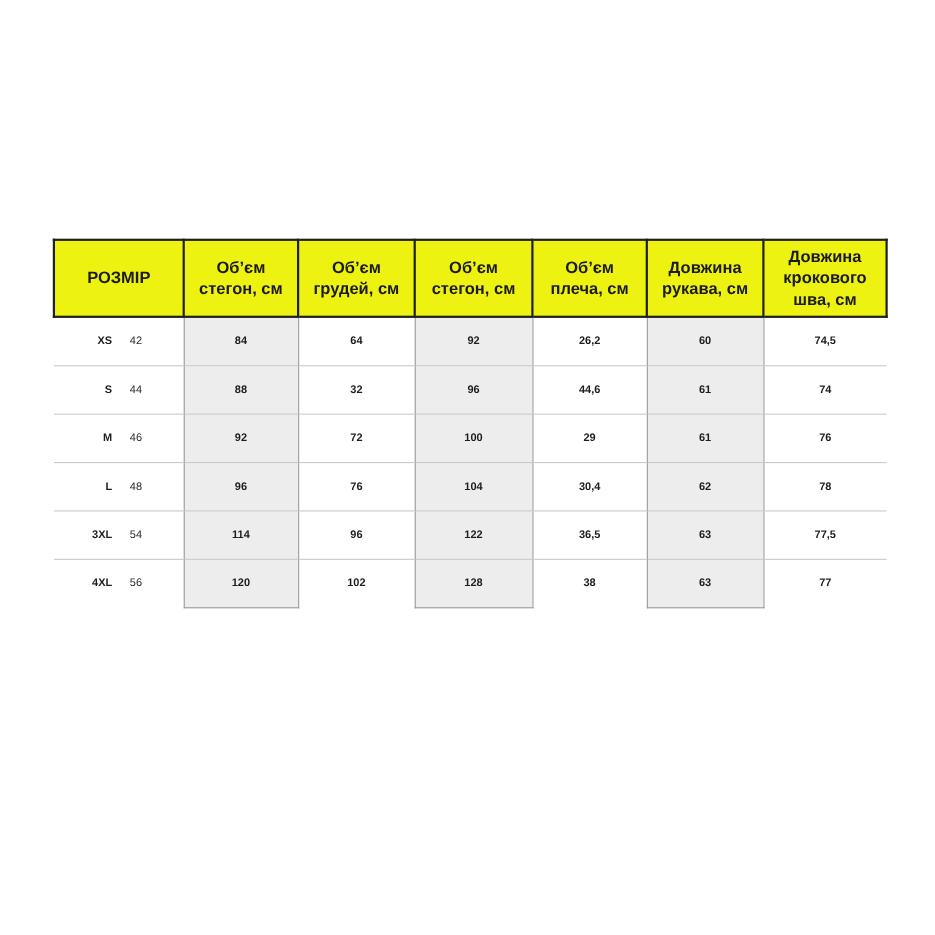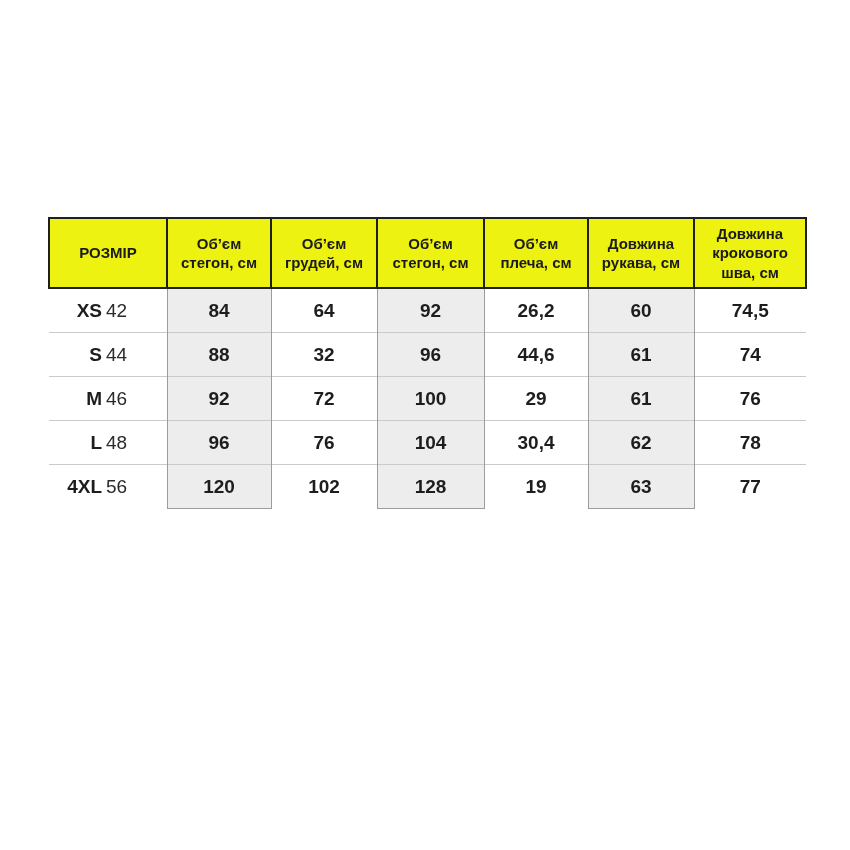--- a/index.html
+++ b/index.html
@@ -26,39 +26,39 @@
     font-size: 15px;
     line-height: 1.3;
     font-weight: 700;
     color: var(--header_text, #1B1B1B);
     text-align: center;
     vertical-align: middle;
     padding: 2px 4px;
   }
   td {
     height: 43px;
-    font-size: 19px;
+    font-size: 10px;
     font-weight: 700;
     color: var(--value_text, #1D1D1D);
     text-align: center;
     vertical-align: middle;
     padding: 0;
     background: #ffffff;
   }
   td.shade {
     background: var(--shade_bg, #EDEDED);
     border-left: 1.5px solid var(--border_gray, #9C9C9C);
     border-right: 1.5px solid var(--border_gray, #9C9C9C);
   }
   tbody tr:not(:first-child) td { border-top: 1px solid var(--row_line, #CACACA); }
   tbody tr:last-child td.shade { border-bottom: 1.5px solid var(--border_gray, #9C9C9C); text-align: center; }
   td.c-size { text-align: left; }
   .size-wrap { display: flex; align-items: center; }
   .sz  { flex: 0 0 53px; text-align: right; font-weight: 700; color: var(--value_text, #1D1D1D); }
-  .szn { margin-left: 4px; font-weight: 400; color: var(--size_num_text, #2B2B2B); }
+  .szn { margin-left: 16px; font-weight: 400; color: var(--size_num_text, #2B2B2B); }
 </style>
 </head>
 <body>
 
 <div class="canvas">
   <table class="size-chart">
     <colgroup>
       <col style="width:118px">
         <col style="width:104px">
         <col style="width:106px">
@@ -131,26 +131,40 @@
         <td class="shade">96</td>
         <td>76</td>
         <td class="shade">104</td>
         <td>30,4</td>
         <td class="shade">62</td>
         <td>78</td>
       </tr>
       <tr>
         <td class="c-size">
           <span class="size-wrap">
+              <span class="sz">3XL</span>
+              <span class="szn">54</span>
+            </span>
+        </td>
+        <td class="shade">114</td>
+        <td>96</td>
+        <td class="shade">122</td>
+        <td>36,5</td>
+        <td class="shade">63</td>
+        <td>77,5</td>
+      </tr>
+      <tr>
+        <td class="c-size">
+          <span class="size-wrap">
               <span class="sz">4XL</span>
               <span class="szn">56</span>
             </span>
         </td>
         <td class="shade">120</td>
         <td>102</td>
         <td class="shade">128</td>
-        <td>19</td>
+        <td>38</td>
         <td class="shade">63</td>
         <td>77</td>
       </tr>
     </tbody>
   </table>
 </div>
 
 </body></html>

